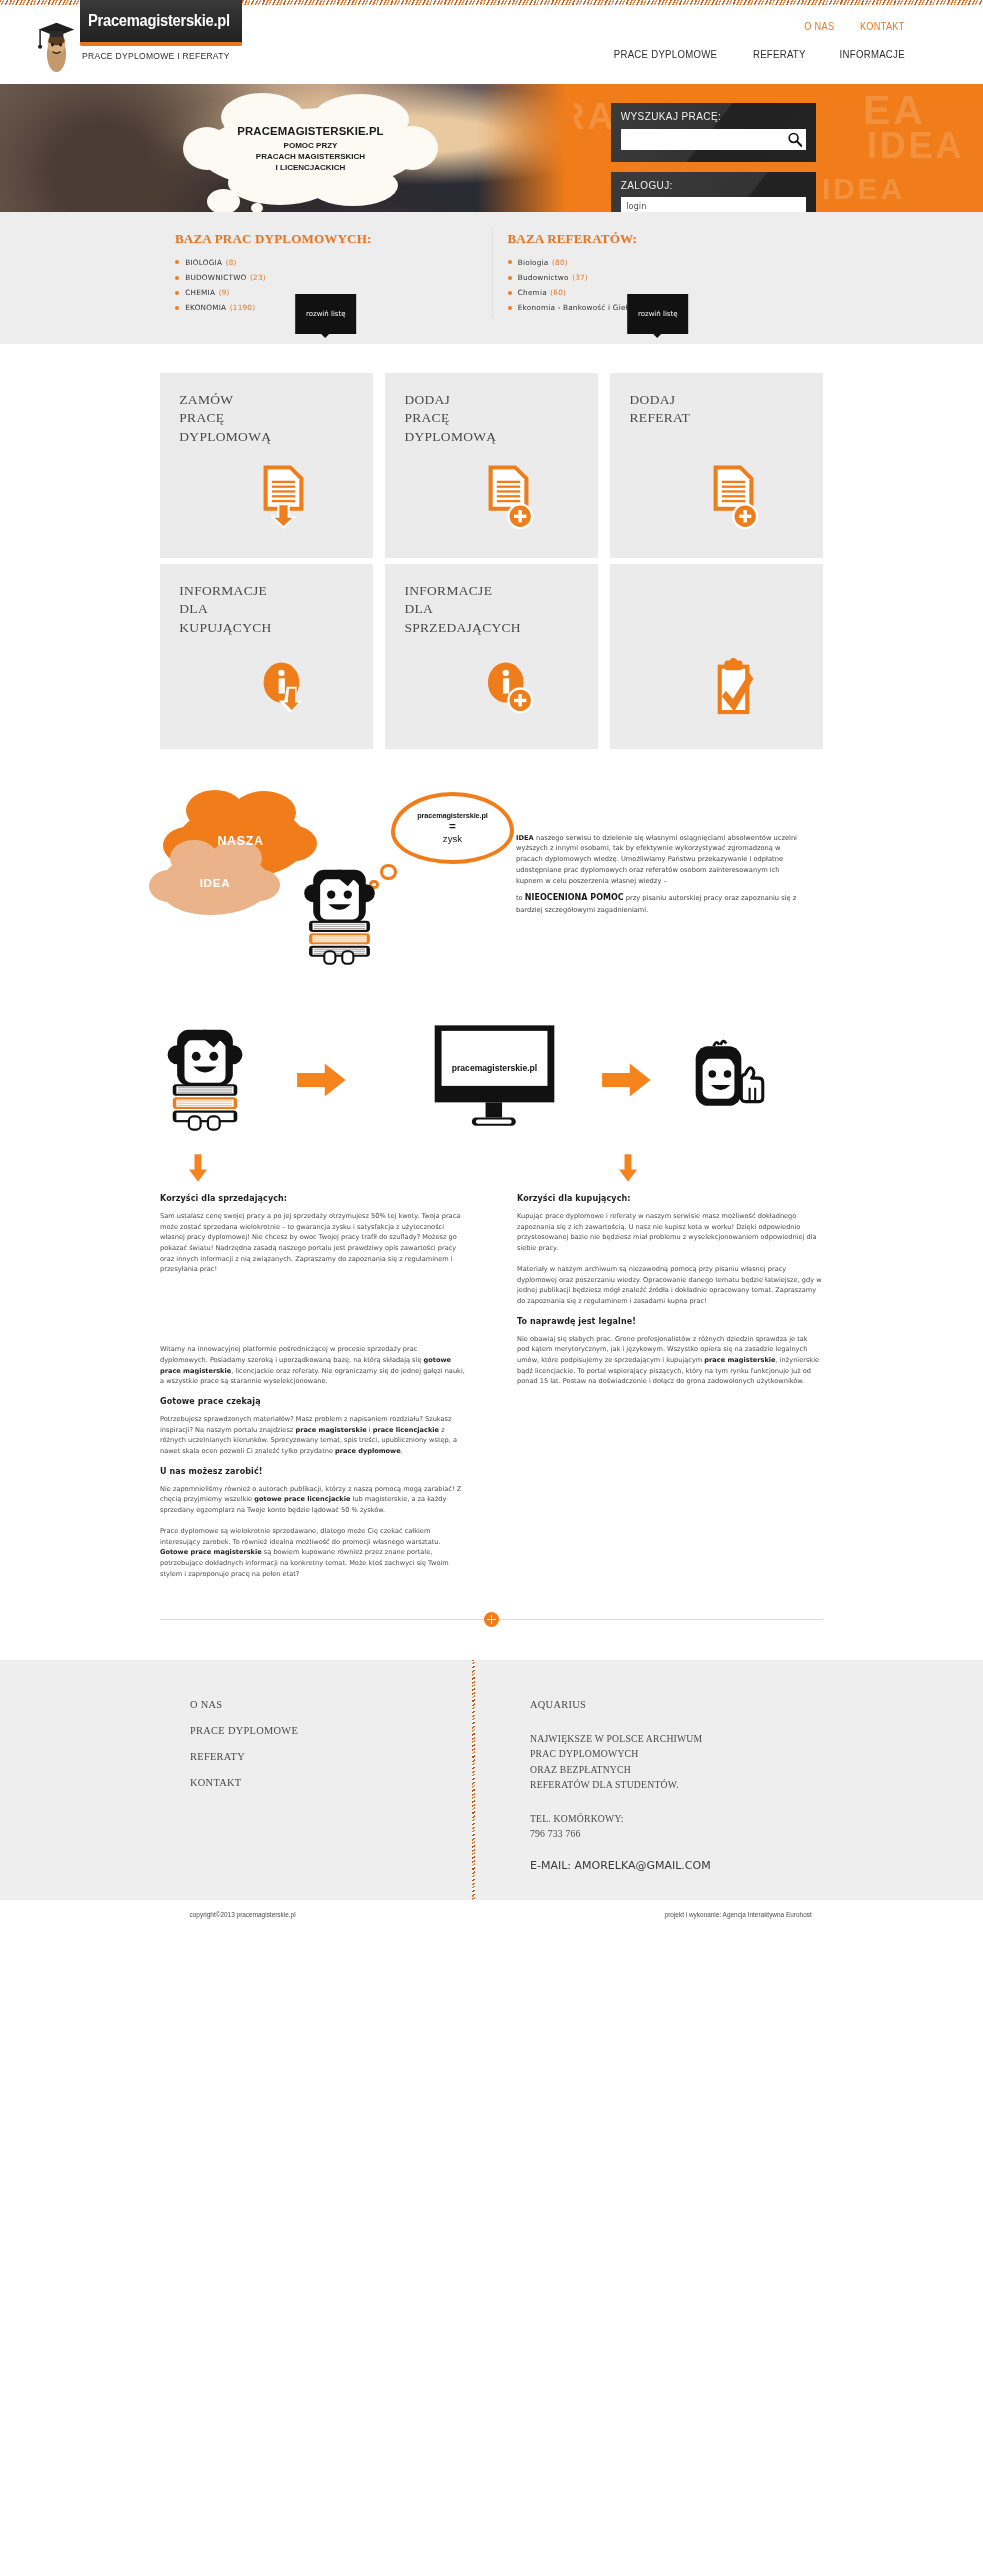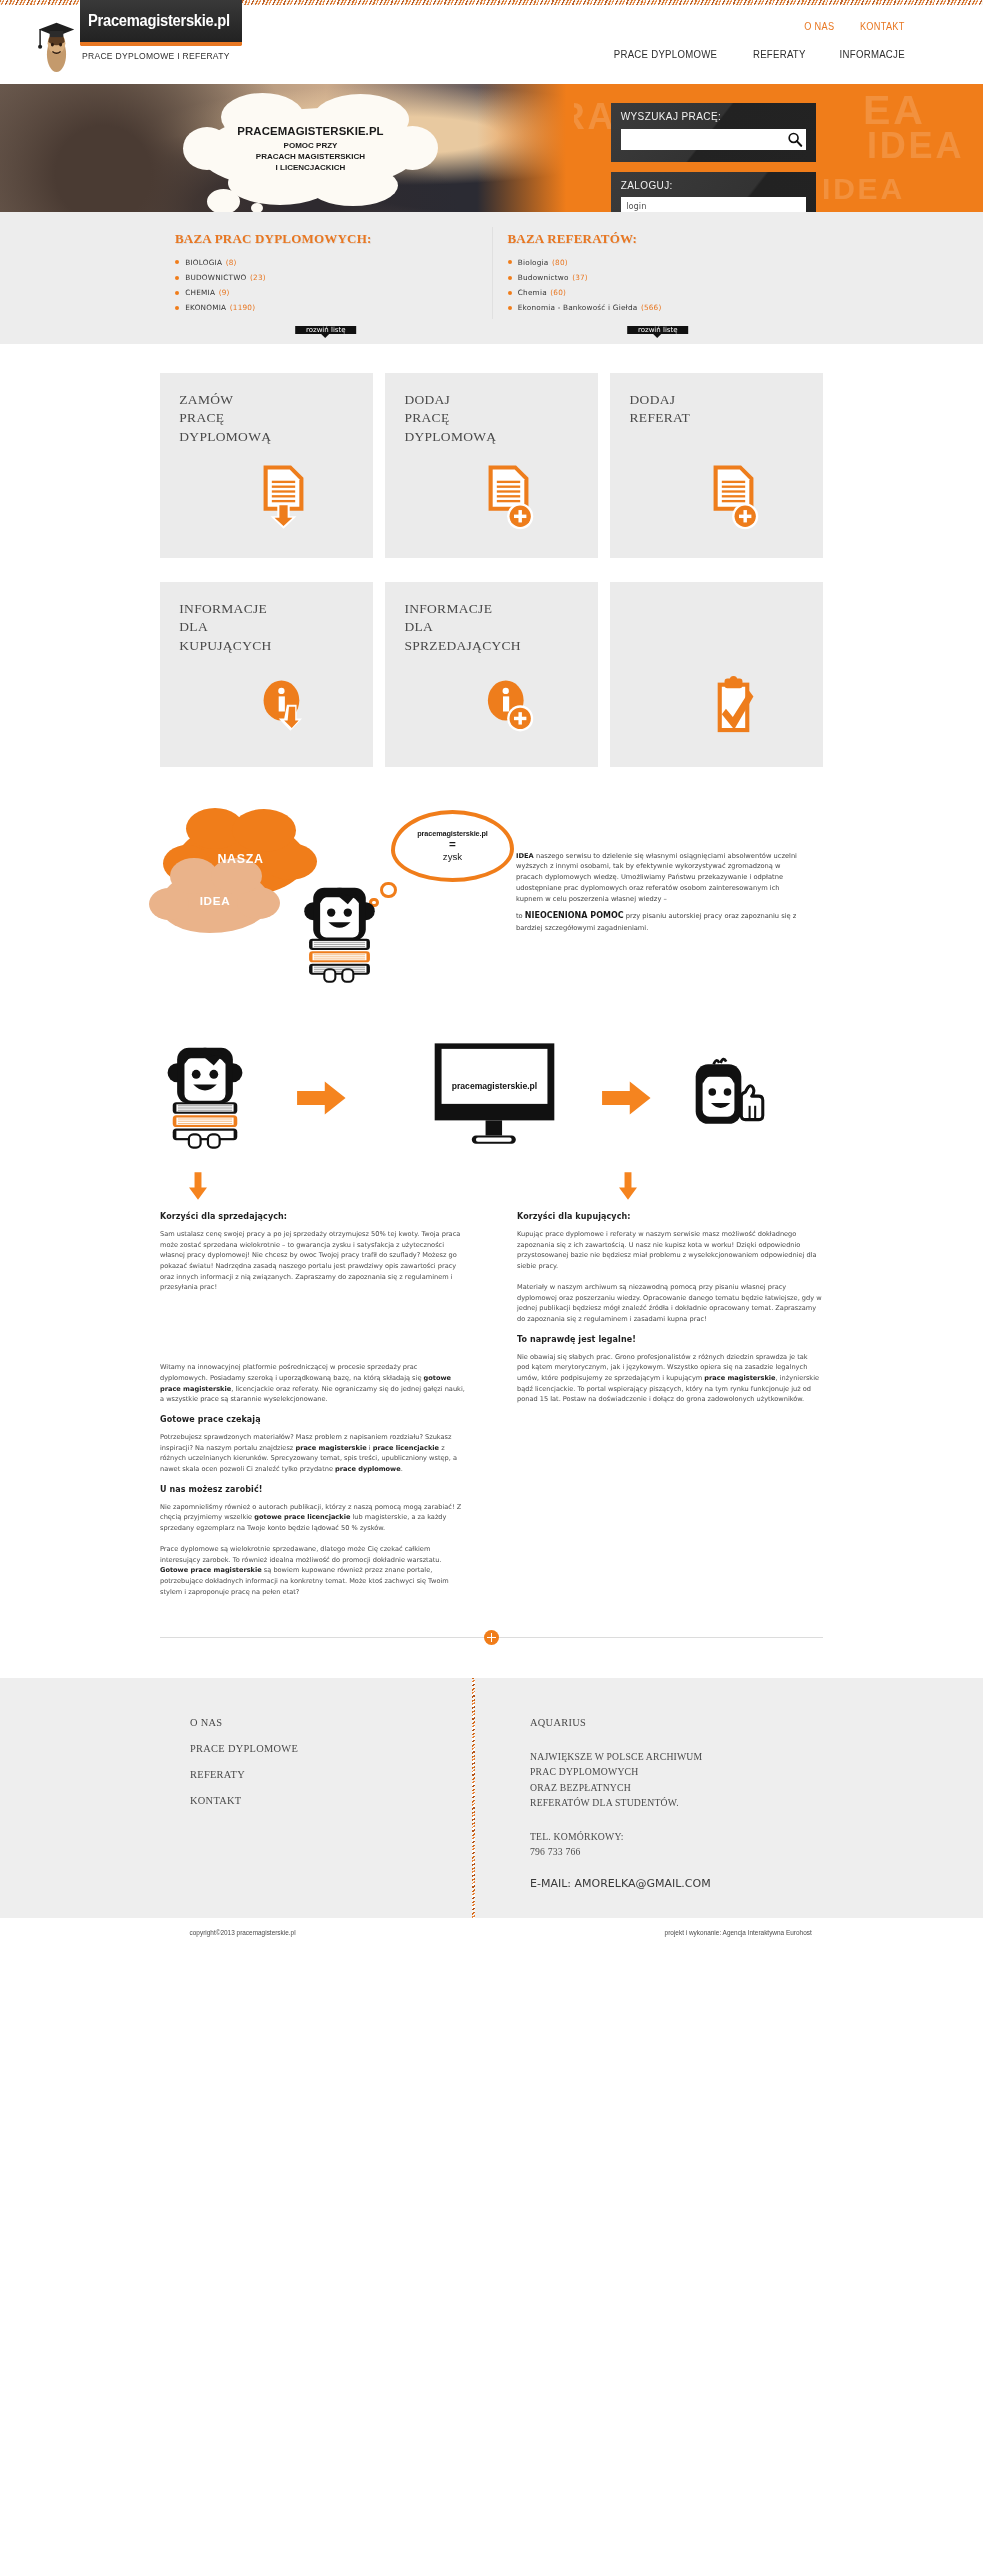--- a/index.html
+++ b/index.html
@@ -185,32 +185,32 @@
   .cat-list li {
     font-family: "DejaVu Sans", sans-serif; font-size: 7.3px;
     color: #333; margin-bottom: 6.2px; letter-spacing: 0.2px;
     display: flex; align-items: center;
   }
   .dot { width: 4.1px; height: 4.1px; border-radius: 50%; background: #f07d1a; display:inline-block; margin-right: 6.2px; flex: none; }
   .cnt { color: #e87722; margin-left: 3.5px; }
   .expand {
     position: absolute; left: 50%; transform: translateX(-50%);
     bottom: -15px;
-    background: #111; color: #fff; font-size: 7px; padding: 0 11px;
+    background: #111; color: #fff; font-size: 7px; padding: 16px 11px;
     font-family: "DejaVu Sans", sans-serif;
   }
   .expand::after {
     content:""; position:absolute; left:50%; margin-left:-4.8px; bottom:-4.8px;
     border-left:4.8px solid transparent; border-right:4.8px solid transparent;
     border-top:4.8px solid #111;
   }
 
   
   .tiles { width: 663px; margin: 29px auto 0; }
-  .tile-row { display: flex; gap: 12.4px; margin-bottom: 24px; }
+  .tile-row { display: flex; gap: 12.4px; margin-bottom: 6px; }
   .tile {
     width: 213px; height: 185px; background: #ebebeb; position: relative;
     padding: 18px 0 0 19.3px; cursor: pointer;
   }
   .tile h3 {
     font-family: "Liberation Serif", serif;
     font-weight: normal; font-size: 13.5px; color: #4a4a4a;
     line-height: 1.38; letter-spacing: 0.3px;
   }
   .tile-icon { position: absolute; right: 64px; bottom: 28px; width: 51px; height: 66px; }
@@ -736,21 +736,21 @@
       </p>
       <h4>Gotowe prace czekają</h4>
       <p>
         <span>Potrzebujesz sprawdzonych materiałów? Masz problem z napisaniem rozdziału? Szukasz inspiracji? Na naszym portalu znajdziesz </span><b>prace magisterskie</b><span> i </span><b>prace licencjackie</b><span> z różnych uczelnianych kierunków. Sprecyzowany temat, spis treści, upubliczniony wstęp, a nawet skala ocen pozwoli Ci znaleźć tylko przydatne </span><b>prace dyplomowe</b><span>.</span>
       </p>
       <h4>U nas możesz zarobić!</h4>
       <p>
         <span>Nie zapomnieliśmy również o autorach publikacji, którzy z naszą pomocą mogą zarabiać! Z chęcią przyjmiemy wszelkie </span><b>gotowe prace licencjackie</b><span> lub magisterskie, a za każdy sprzedany egzemplarz na Twoje konto będzie lądować 50 % zysków.</span>
       </p>
       <p>
-        <span>Prace dyplomowe są wielokrotnie sprzedawane, dlatego może Cię czekać całkiem interesujący zarobek. To również idealna możliwość do promocji dokładnie warsztatu. </span><b>Gotowe prace magisterskie</b><span> są bowiem kupowane również przez znane portale, potrzebujące dokładnych informacji na konkretny temat. Może ktoś zachwyci się Twoim stylem i zaproponuje pracę na pełen etat?</span>
+        <span>Prace dyplomowe są wielokrotnie sprzedawane, dlatego może Cię czekać całkiem interesujący zarobek. To również idealna możliwość do promocji własnego warsztatu. </span><b>Gotowe prace magisterskie</b><span> są bowiem kupowane również przez znane portale, potrzebujące dokładnych informacji na konkretny temat. Może ktoś zachwyci się Twoim stylem i zaproponuje pracę na pełen etat?</span>
       </p>
     </div>
 
     <div class="copy-col">
       <svg class="down-arrow col-right-arrow" viewBox="0 0 26 40">
         <path d="M8 0 h10 v22 h8 L13 40 L0 22 h8 z" fill="#f5841f"></path>
       </svg>
       <h4>Korzyści dla kupujących:</h4>
       <p>Kupując prace dyplomowe i referaty w naszym serwisie masz możliwość dokładnego zapoznania się z ich zawartością. U nasz nie kupisz kota w worku! Dzięki odpowiednio przystosowanej bazie nie będziesz miał problemu z wyselekcjonowaniem odpowiedniej dla siebie pracy.</p>
       <p>Materiały w naszym archiwum są niezawodną pomocą przy pisaniu własnej pracy dyplomowej oraz poszerzaniu wiedzy. Opracowanie danego tematu będzie łatwiejsze, gdy w jednej publikacji będziesz mógł znaleźć źródła i dokładnie opracowany temat. Zapraszamy do zapoznania się z regulaminem i zasadami kupna prac!</p>

